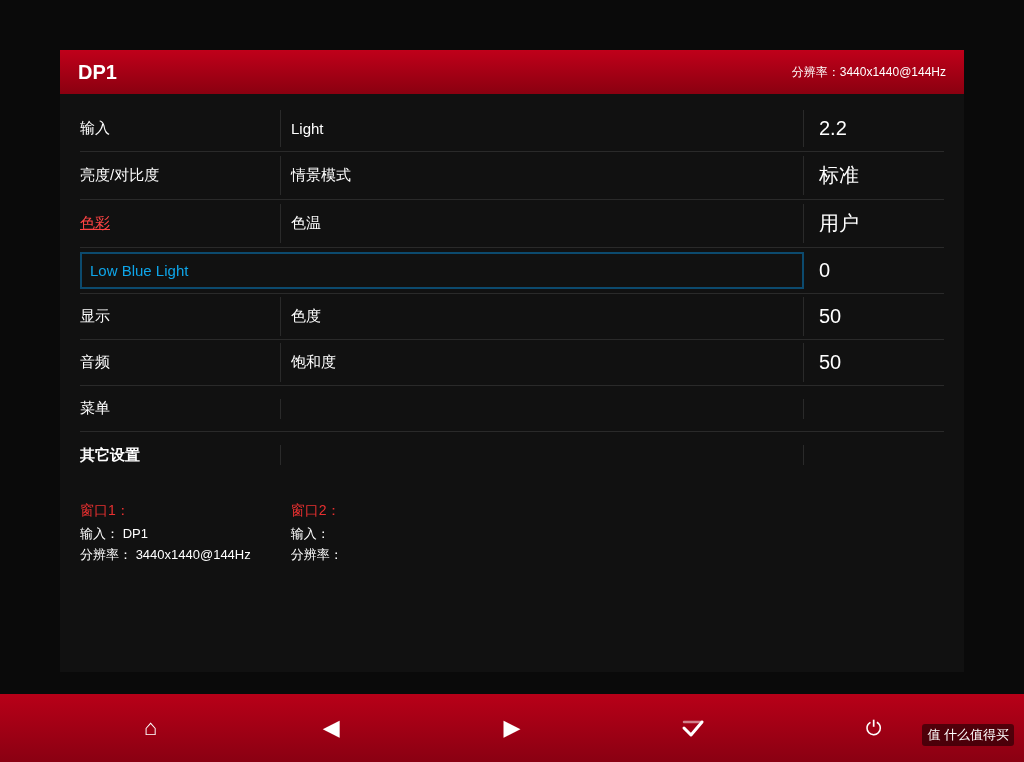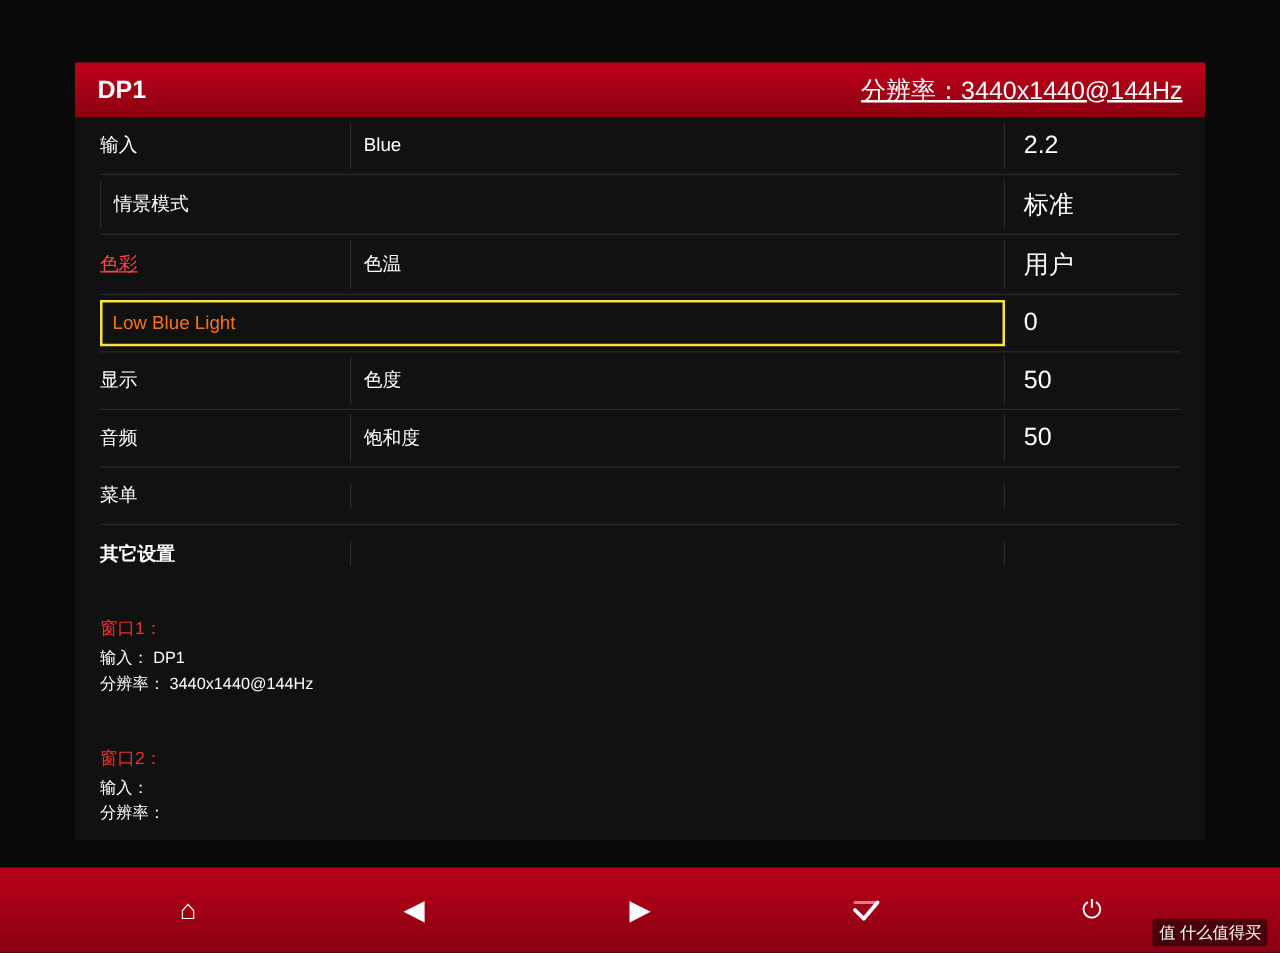--- a/index.html
+++ b/index.html
@@ -31,27 +31,26 @@
       justify-content: space-between;
       padding: 0 18px;
     }
     .header-title {
       color: #fff;
       font-size: 20px;
       font-weight: bold;
     }
     .header-resolution {
       color: #fff;
-      font-size: 20px;
-      text-decoration: underline;
+      font-size: 12px;
     }
 
     
     .menu-content {
-      padding: 0 20px;
+      padding: 12px 20px;
       background: #111;
     }
 
     .menu-row {
       display: flex;
       align-items: center;
       border-bottom: 1px solid #2a2a2a;
       min-height: 46px;
     }
 
@@ -80,39 +79,38 @@
     .col-right {
       width: 140px;
       color: #fff;
       font-size: 20px;
       padding: 10px 15px;
       text-align: left;
     }
 
     
     .col-mid.selected {
-      border: 2px solid #fde047;
+      border: 2px solid #0c4a6e;
       padding: 8px 8px;
-      color: #f97316;
+      color: #0ea5e9;
       font-size: 15px;
     }
 
     
     .col-left.color-highlight {
       color: #ff4444;
       text-decoration: underline;
     }
 
     
     .bottom-info {
-      margin-top: 28px;
+      margin-top: 12px;
       padding: 0 20px;
       display: flex;
       gap: 40px;
-      flex-direction: column;
     }
 
     .window-info {
       color: #888;
     }
 
     .window-info .window-title {
       color: #e83030;
       font-size: 14px;
       margin-bottom: 4px;
@@ -145,21 +143,21 @@
       display: flex;
       align-items: center;
       justify-content: center;
       width: 50px;
       height: 50px;
     }
 
     
     .watermark {
       position: absolute;
-      bottom: 5px;
+      bottom: 16px;
       right: 10px;
       color: #fff;
       font-size: 13px;
       background: rgba(0,0,0,0.5);
       padding: 2px 5px;
       border-radius: 3px;
     }
   </style>
 </head>
 <body>
@@ -170,25 +168,26 @@
     <span class="header-title">DP1</span>
     <span class="header-resolution">
       <span>分辨率：</span><span>3440x1440@144Hz</span>
     </span>
   </div>
 
   <div class="menu-content">
 
     <div class="menu-row">
       <div class="col-left">输入</div>
-      <div class="col-mid">Blue</div>
+      <div class="col-mid">Light</div>
       <div class="col-right">2.2</div>
     </div>
 
     <div class="menu-row">
+      <div class="col-left">亮度/对比度</div>
       <div class="col-mid">情景模式</div>
       <div class="col-right">标准</div>
     </div>
 
     <div class="menu-row">
       <div class="col-left color-highlight">色彩</div>
       <div class="col-mid">色温</div>
       <div class="col-right">用户</div>
     </div>
 

